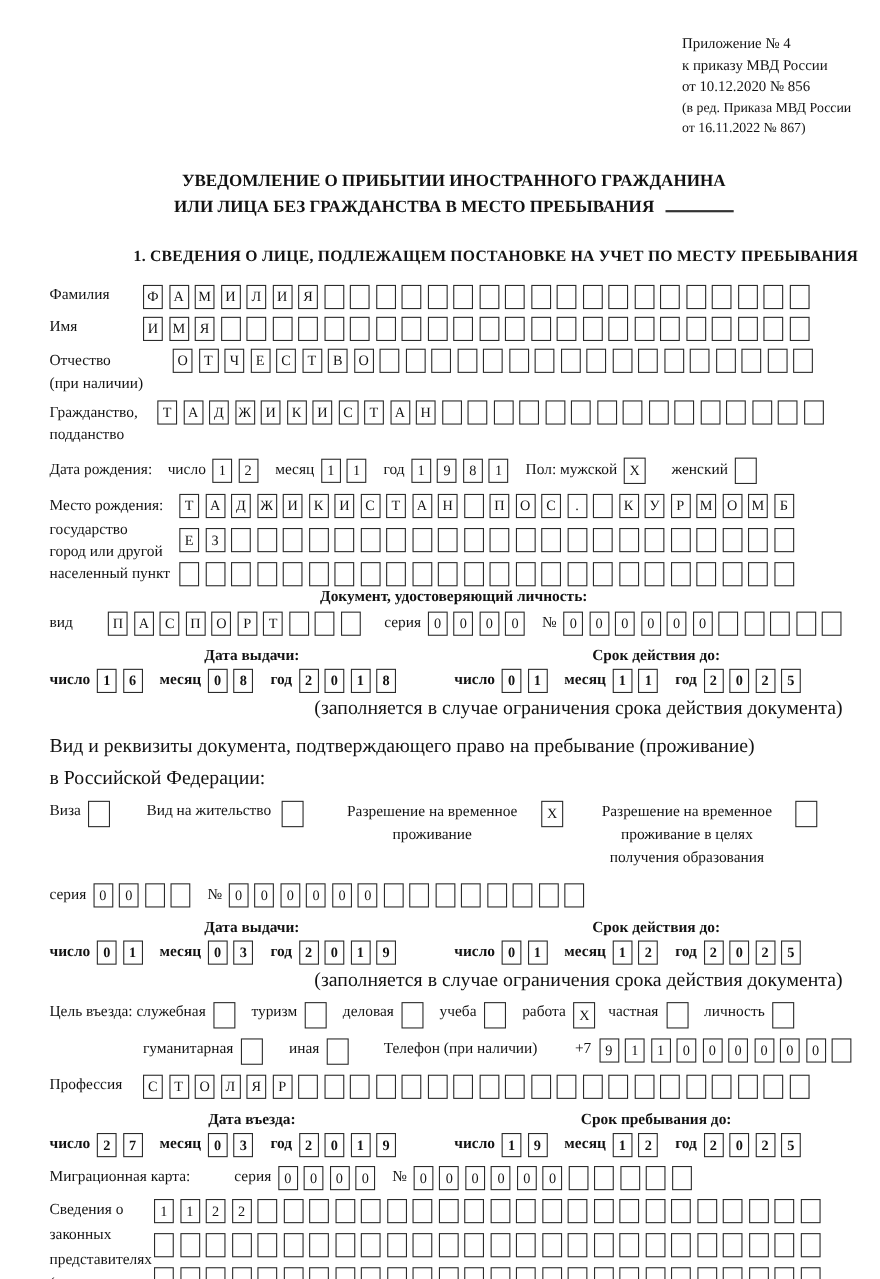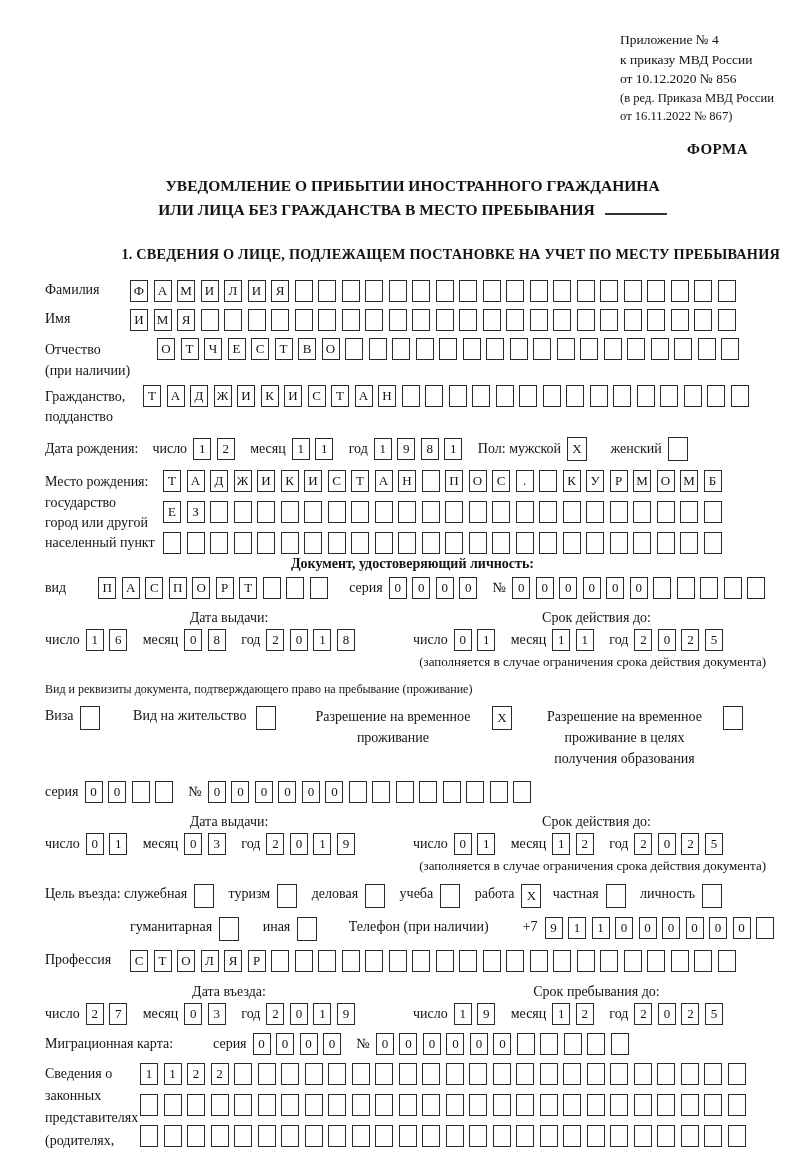--- a/index.html
+++ b/index.html
@@ -4,44 +4,44 @@
 <style>
   html,body{margin:0;padding:0;background:#ffffff;}
   body{width:800px;height:1163px;color:#131313;font-family:"Liberation Serif",serif;}
   .page{box-sizing:border-box;width:800px;height:1163px;padding:30px 20px 0 45px;position:relative;overflow:hidden;}
 
   
   .annex{margin-left:575px;font-size:13.5px;line-height:1.45;}
   .annex .small{font-size:12.6px;}
   .forma{margin-top:16px;margin-right:32px;text-align:right;font-weight:bold;font-size:15px;letter-spacing:.5px;}
 
-  .title{margin-top:16px;text-align:center;font-weight:bold;font-size:15.5px;line-height:1.55;}
+  .title{margin-top:28px;text-align:center;font-weight:bold;font-size:15.5px;line-height:1.55;}
   .blankline{display:inline-block;width:62px;border-bottom:2px solid #333;height:13px;margin-left:10px;}
   .s1h{margin-top:24px;font-weight:bold;font-size:14.3px;text-align:right;letter-spacing:.2px;white-space:nowrap;}
 
   
   .frow{display:flex;align-items:flex-start;margin-top:7px;}
   .lbl{font-size:14px;padding-top:2px;flex:0 0 auto;}
   .cells{display:flex;flex:0 0 auto;}
   .cell{box-sizing:content-box;width:16px;height:20px;border:1.5px solid #2b2b2b;margin-right:5.5px;
         text-align:center;font-size:13px;line-height:20px;flex:0 0 auto;}
   .cb .cell{width:18px;height:22px;line-height:22px;}
   .ml2{line-height:1.45;}
 
   
-  .datecols{display:flex;margin-top:5px;}
+  .datecols{display:flex;margin-top:5px;font-weight:bold;}
   .dc-left{width:368px;}
   .dc-right{flex:1;}
   .dhdr{text-align:center;font-size:14px;margin-top:6px;}
   .dgroup{display:flex;align-items:center;margin-top:3px;}
   .dgroup .lbl{padding-top:0;margin-right:6px;}
   .dgroup .cells{margin-right:10px;}
-  .note{font-size:13px;text-align:right;margin-top:3px;padding-right:14px;}
-
-  .para{font-size:12px;margin-top:10px;line-height:1.6;}
+  .note{font-size:18px;text-align:right;margin-top:3px;padding-right:14px;}
+
+  .para{font-size:18px;margin-top:10px;line-height:1.6;}
 
   .resopts{display:flex;align-items:flex-start;margin-top:6px;}
   .optlabel{font-size:14px;text-align:center;line-height:1.5;}
   .pair{display:flex;align-items:flex-start;}
   .pair .lbl{margin-right:7px;white-space:nowrap;}
 
   .repblock{display:flex;margin-top:8px;}
   .replabel{width:95px;font-size:14px;line-height:1.6;flex:0 0 auto;}
   .reprows .cells{margin-bottom:9px;}
 </style>
@@ -50,21 +50,20 @@
 
 <div class="page">
 
   <div class="annex">
     <div>Приложение № 4</div>
     <div>к приказу МВД России</div>
     <div>от 10.12.2020 № 856</div>
     <div class="small">(в ред. Приказа МВД России</div>
     <div class="small">от 16.11.2022 № 867)</div>
   </div>
-  <div class="forma">ФОРМА</div>
 
   <div class="title">
     <div>УВЕДОМЛЕНИЕ О ПРИБЫТИИ ИНОСТРАННОГО ГРАЖДАНИНА</div>
     <div><span>ИЛИ ЛИЦА БЕЗ ГРАЖДАНСТВА В МЕСТО ПРЕБЫВАНИЯ</span><span class="blankline"></span></div>
   </div>
 
   <div class="s1h">1. СВЕДЕНИЯ О ЛИЦЕ, ПОДЛЕЖАЩЕМ ПОСТАНОВКЕ НА УЧЕТ ПО МЕСТУ ПРЕБЫВАНИЯ</div>
 
   <div class="frow" style="margin-top:17px;">
     <div class="lbl" style="width:85px;">Фамилия</div>
@@ -399,20 +398,21 @@
             <span class="cell">2</span>
             <span class="cell">5</span>
           </span>
       </div>
     </div>
   </div>
   <div class="note">(заполняется в случае ограничения срока действия документа)</div>
 
   <div class="para">
     <div>Вид и реквизиты документа, подтверждающего право на пребывание (проживание)</div>
+    <div>в Российской Федерации:</div>
   </div>
 
   <div class="resopts">
     <span class="lbl" style="margin-right:6px;">Виза</span>
     <span class="cells cb" style="margin-right:28px;">
         <span class="cell"></span>
       </span>
     <span class="lbl" style="margin-right:10px;">Вид на жительство</span>
     <span class="cells cb" style="margin-right:22px;">
         <span class="cell"></span>

